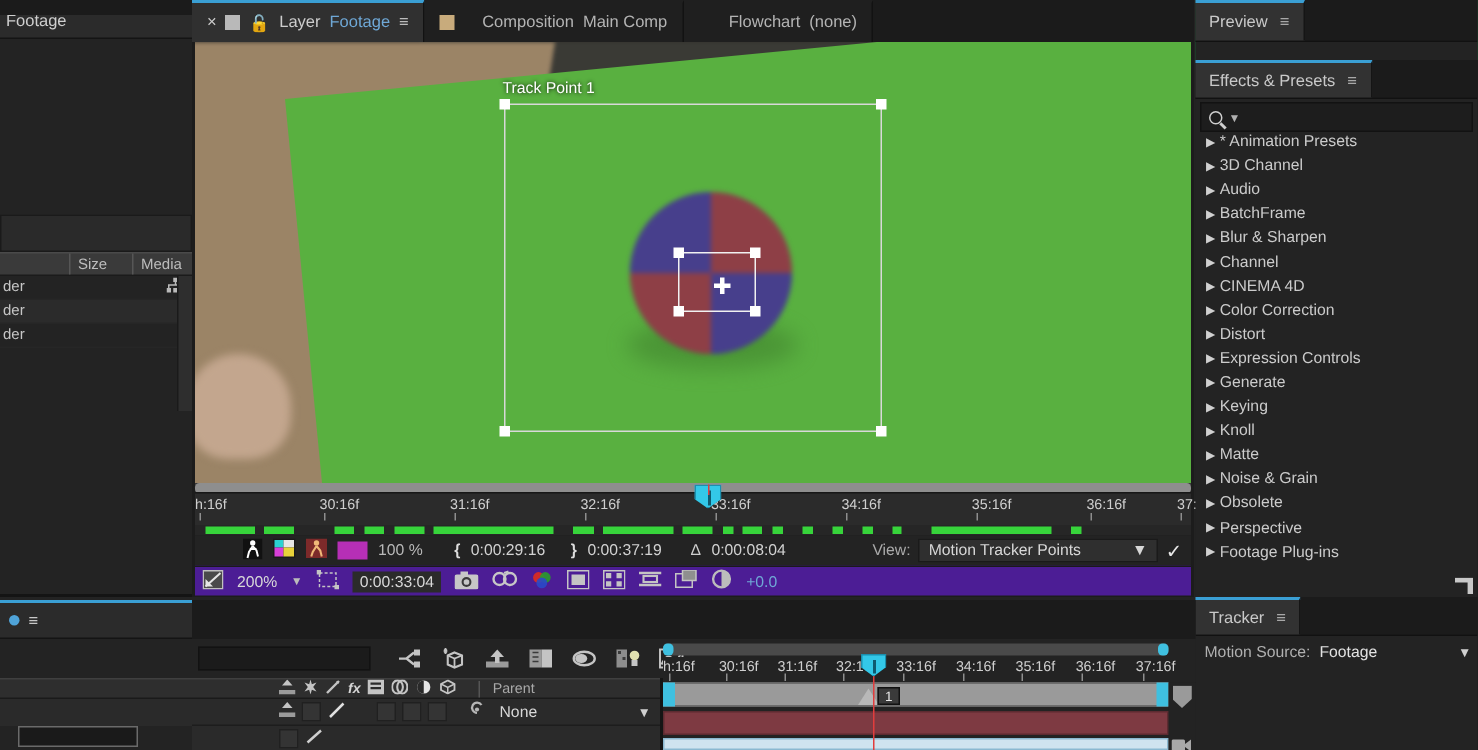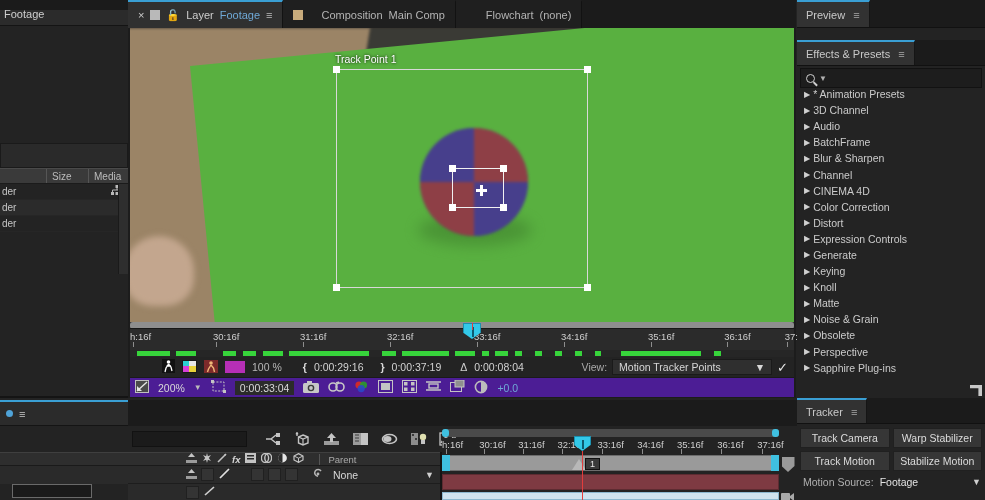--- a/index.html
+++ b/index.html
@@ -700,41 +700,35 @@
         <div class="fx-item">
           <span class="arr">▶</span>
           <span>Obsolete</span>
         </div>
         <div class="fx-item">
           <span class="arr">▶</span>
           <span>Perspective</span>
         </div>
         <div class="fx-item">
           <span class="arr">▶</span>
-          <span>Sapphire Plug-ins</span>
+          <span>Footage Plug-ins</span>
         </div>
       </div>
     <div class="fx-foot">
       <div class="resize-grip"></div>
     </div>
   </div>
 
   <div class="panel" id="tracker-panel">
     <div class="tabbar">
       <div class="tab active">
         <span>Tracker</span>
         <span class="menu-ic">≡</span>
       </div>
       <div class="tabfill"></div>
-    </div>
-    <div class="trk-grid">
-      <div class="trk-btn">Track Camera</div>
-      <div class="trk-btn">Warp Stabilizer</div>
-      <div class="trk-btn">Track Motion</div>
-      <div class="trk-btn">Stabilize Motion</div>
     </div>
     <div class="trk-row">
       <span class="lbl">Motion Source:</span>
       <span class="val">Footage</span>
       <span class="caret">▼</span>
     </div>
   </div>
 
   <div class="panel" id="timeline">
     <div class="tl-tabs">

